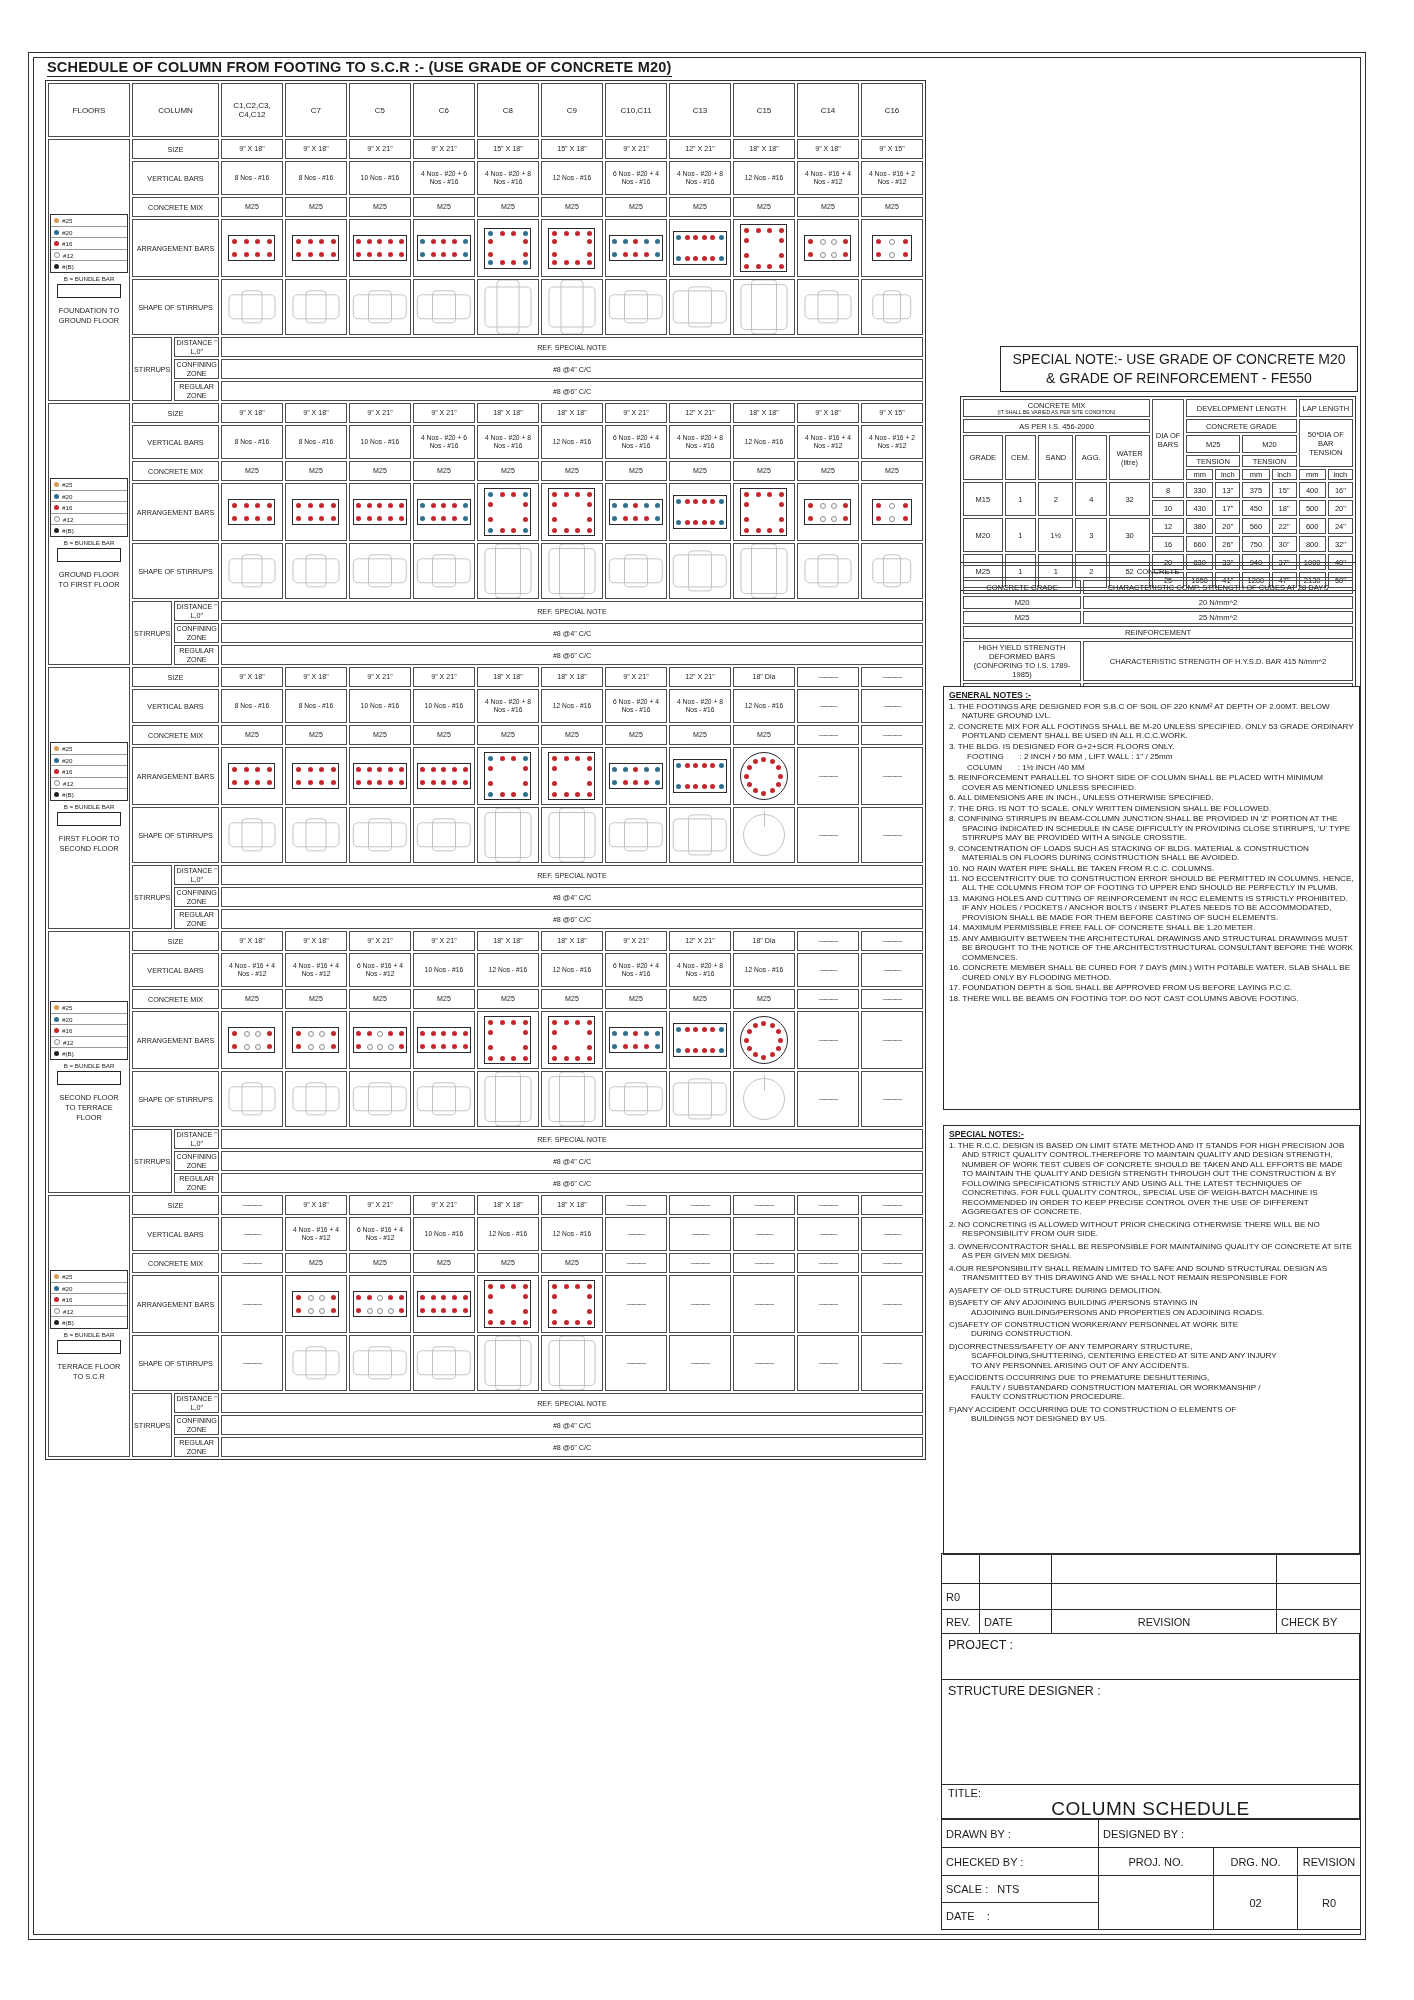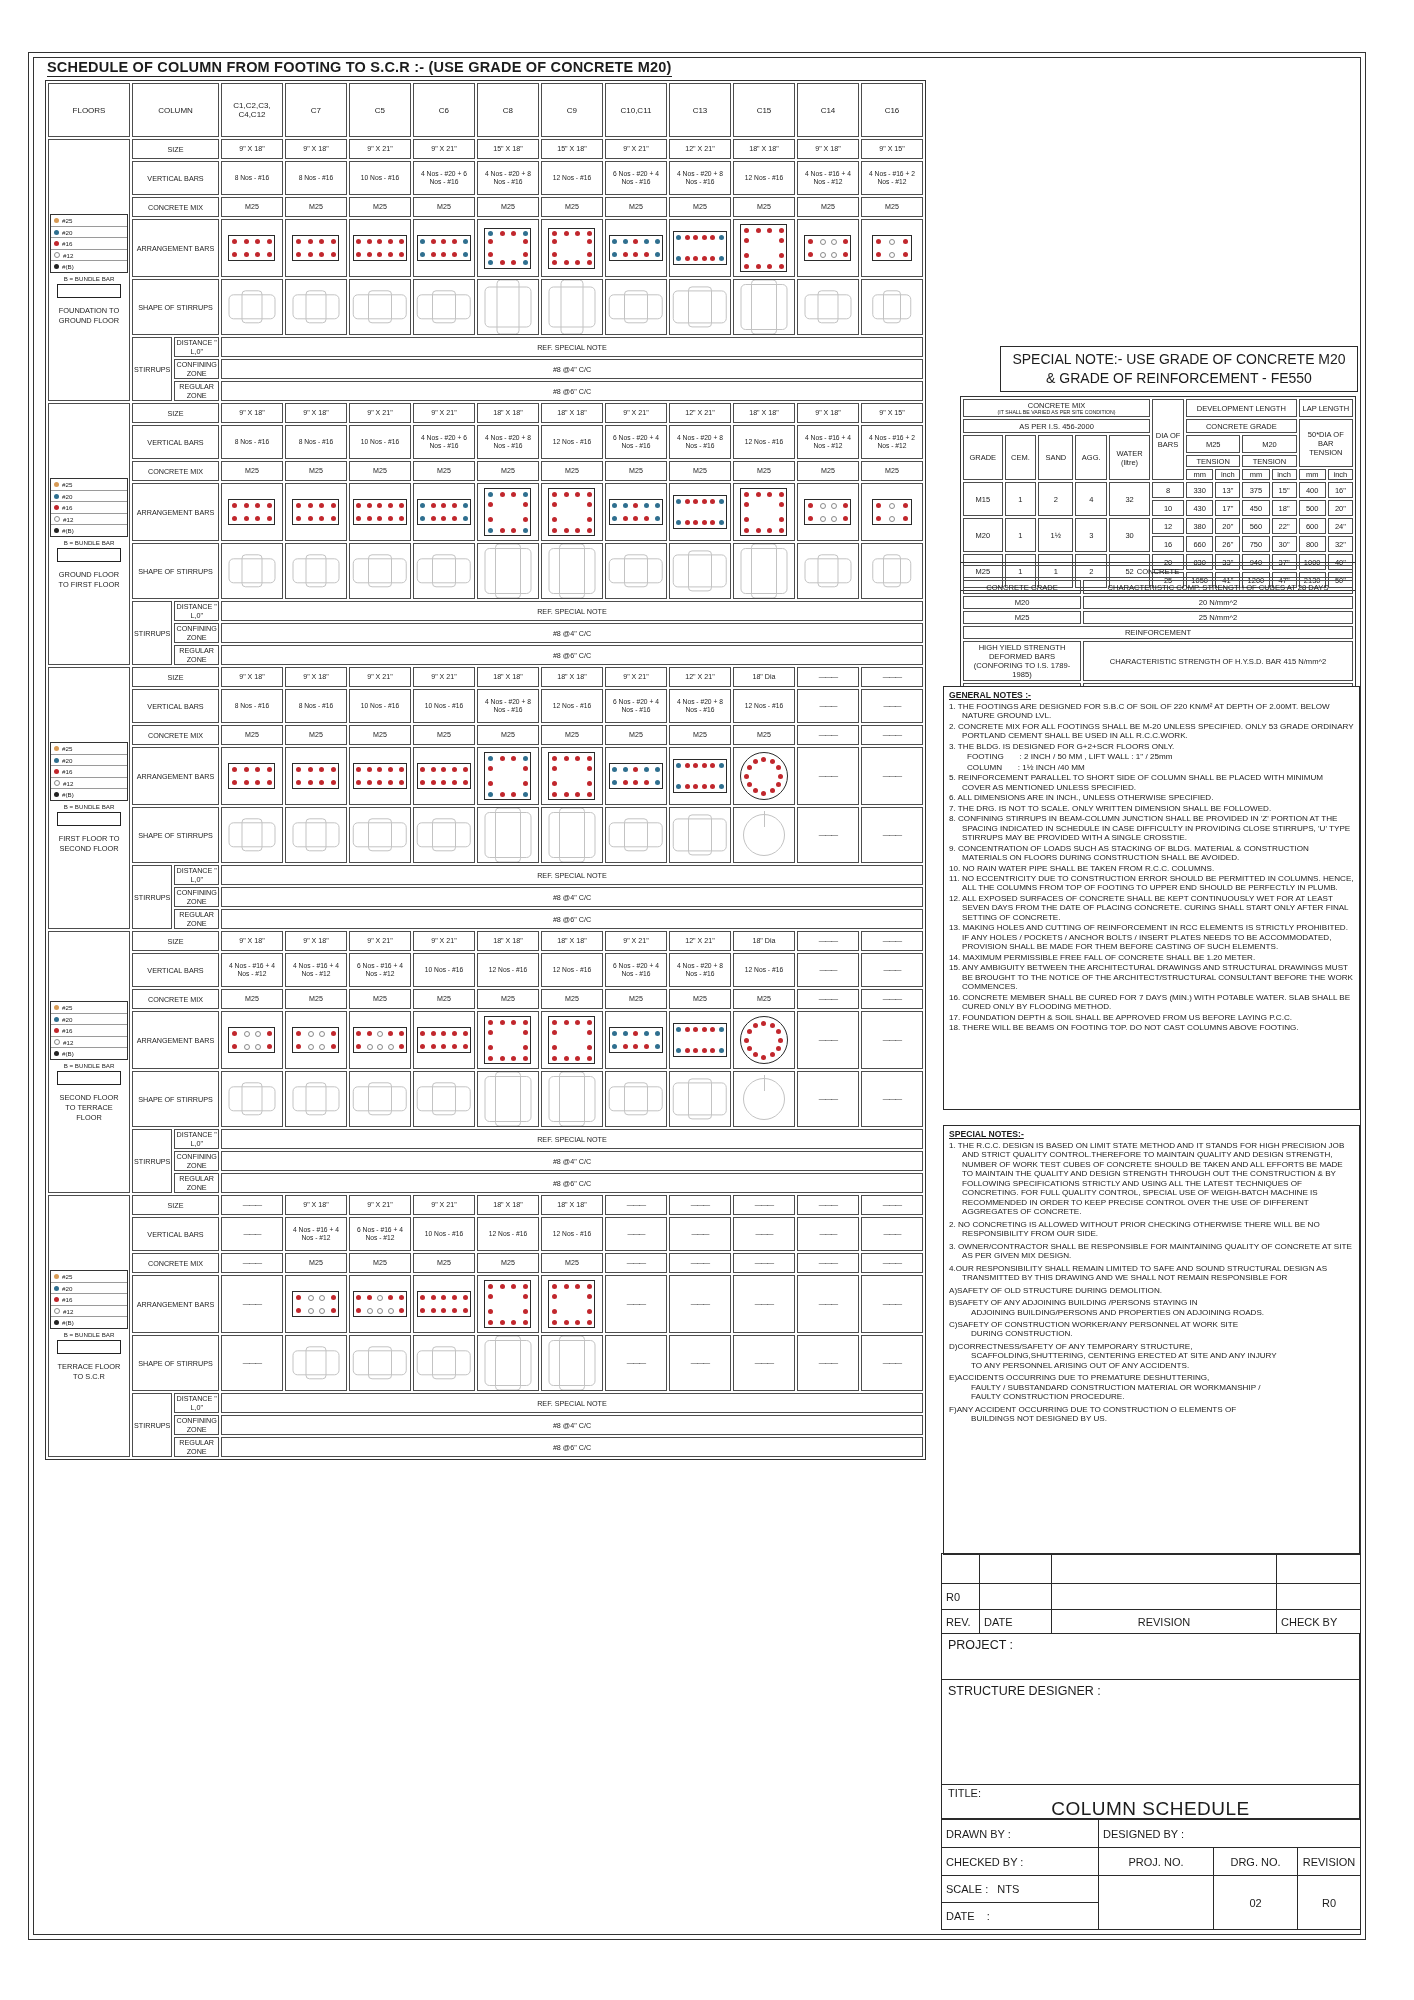--- a/index.html
+++ b/index.html
@@ -1073,21 +1073,20 @@
       <p class="note">3. THE BLDG. IS DESIGNED FOR G+2+SCR FLOORS ONLY.</p>
       <p class="note">        FOOTING       : 2 INCH / 50 MM , LIFT WALL : 1" / 25mm</p>
       <p class="note">        COLUMN       : 1½ INCH /40 MM</p>
       <p class="note">5. REINFORCEMENT PARALLEL TO SHORT SIDE OF COLUMN SHALL BE PLACED WITH MINIMUM COVER AS MENTIONED UNLESS SPECIFIED.</p>
       <p class="note">6. ALL DIMENSIONS ARE IN INCH., UNLESS OTHERWISE SPECIFIED.</p>
       <p class="note">7. THE DRG. IS NOT TO SCALE. ONLY WRITTEN DIMENSION SHALL BE FOLLOWED.</p>
       <p class="note">8. CONFINING STIRRUPS IN BEAM-COLUMN JUNCTION SHALL BE PROVIDED IN 'Z' PORTION AT THE SPACING INDICATED IN SCHEDULE IN CASE DIFFICULTY IN PROVIDING CLOSE STIRRUPS, 'U' TYPE STIRRUPS MAY BE PROVIDED WITH A SINGLE CROSSTIE.</p>
       <p class="note">9. CONCENTRATION OF LOADS SUCH AS STACKING OF BLDG. MATERIAL &amp; CONSTRUCTION MATERIALS ON FLOORS DURING CONSTRUCTION SHALL BE AVOIDED.</p>
       <p class="note">10. NO RAIN WATER PIPE SHALL BE TAKEN FROM R.C.C. COLUMNS.</p>
       <p class="note">11. NO ECCENTRICITY DUE TO CONSTRUCTION ERROR SHOULD BE PERMITTED IN COLUMNS. HENCE, ALL THE COLUMNS FROM TOP OF FOOTING TO UPPER END SHOULD BE PERFECTLY IN PLUMB.</p>
-      <p class="note">12. ALL EXPOSED SURFACES OF CONCRETE SHALL BE KEPT CONTINUOUSLY WET FOR AT LEAST SEVEN DAYS FROM THE DATE OF PLACING CONCRETE. CURING SHALL START ONLY AFTER FINAL SETTING OF CONCRETE.</p>
       <p class="note">13. MAKING HOLES AND CUTTING OF REINFORCEMENT IN RCC ELEMENTS IS STRICTLY PROHIBITED. IF ANY HOLES / POCKETS / ANCHOR BOLTS / INSERT PLATES NEEDS TO BE ACCOMMODATED, PROVISION SHALL BE MADE FOR THEM BEFORE CASTING OF SUCH ELEMENTS.</p>
       <p class="note">14. MAXIMUM PERMISSIBLE FREE FALL OF CONCRETE SHALL BE 1.20 METER.</p>
       <p class="note">15. ANY AMBIGUITY BETWEEN THE ARCHITECTURAL DRAWINGS AND STRUCTURAL DRAWINGS MUST BE BROUGHT TO THE NOTICE OF THE ARCHITECT/STRUCTURAL CONSULTANT BEFORE THE WORK COMMENCES.</p>
       <p class="note">16. CONCRETE MEMBER SHALL BE CURED FOR 7 DAYS (MIN.) WITH POTABLE WATER. SLAB SHALL BE CURED ONLY BY FLOODING METHOD.</p>
       <p class="note">17. FOUNDATION DEPTH &amp; SOIL SHALL BE APPROVED FROM US BEFORE LAYING P.C.C.</p>
       <p class="note">18. THERE WILL BE BEAMS ON FOOTING TOP. DO NOT CAST COLUMNS ABOVE FOOTING.</p>
     </div>
 </div>
 
 <div id="special-notes" class="abs notes-box">

